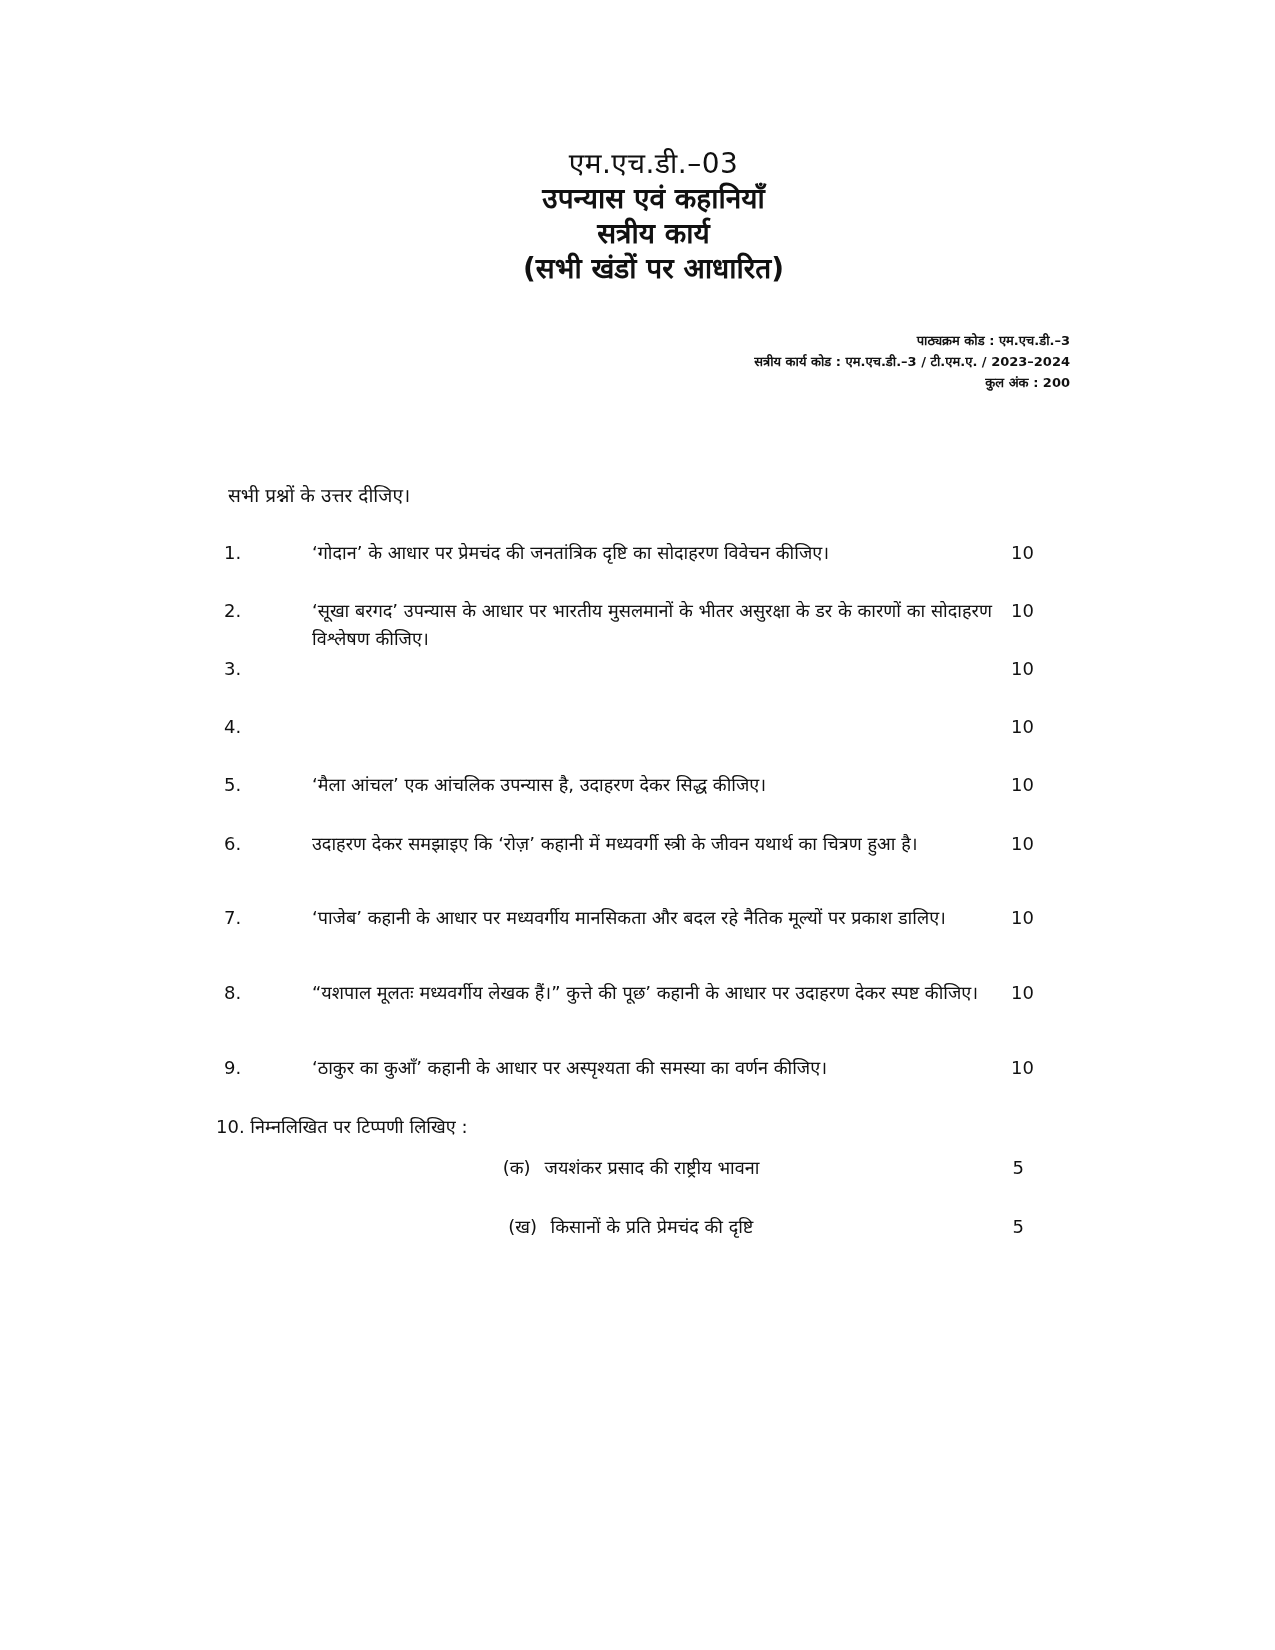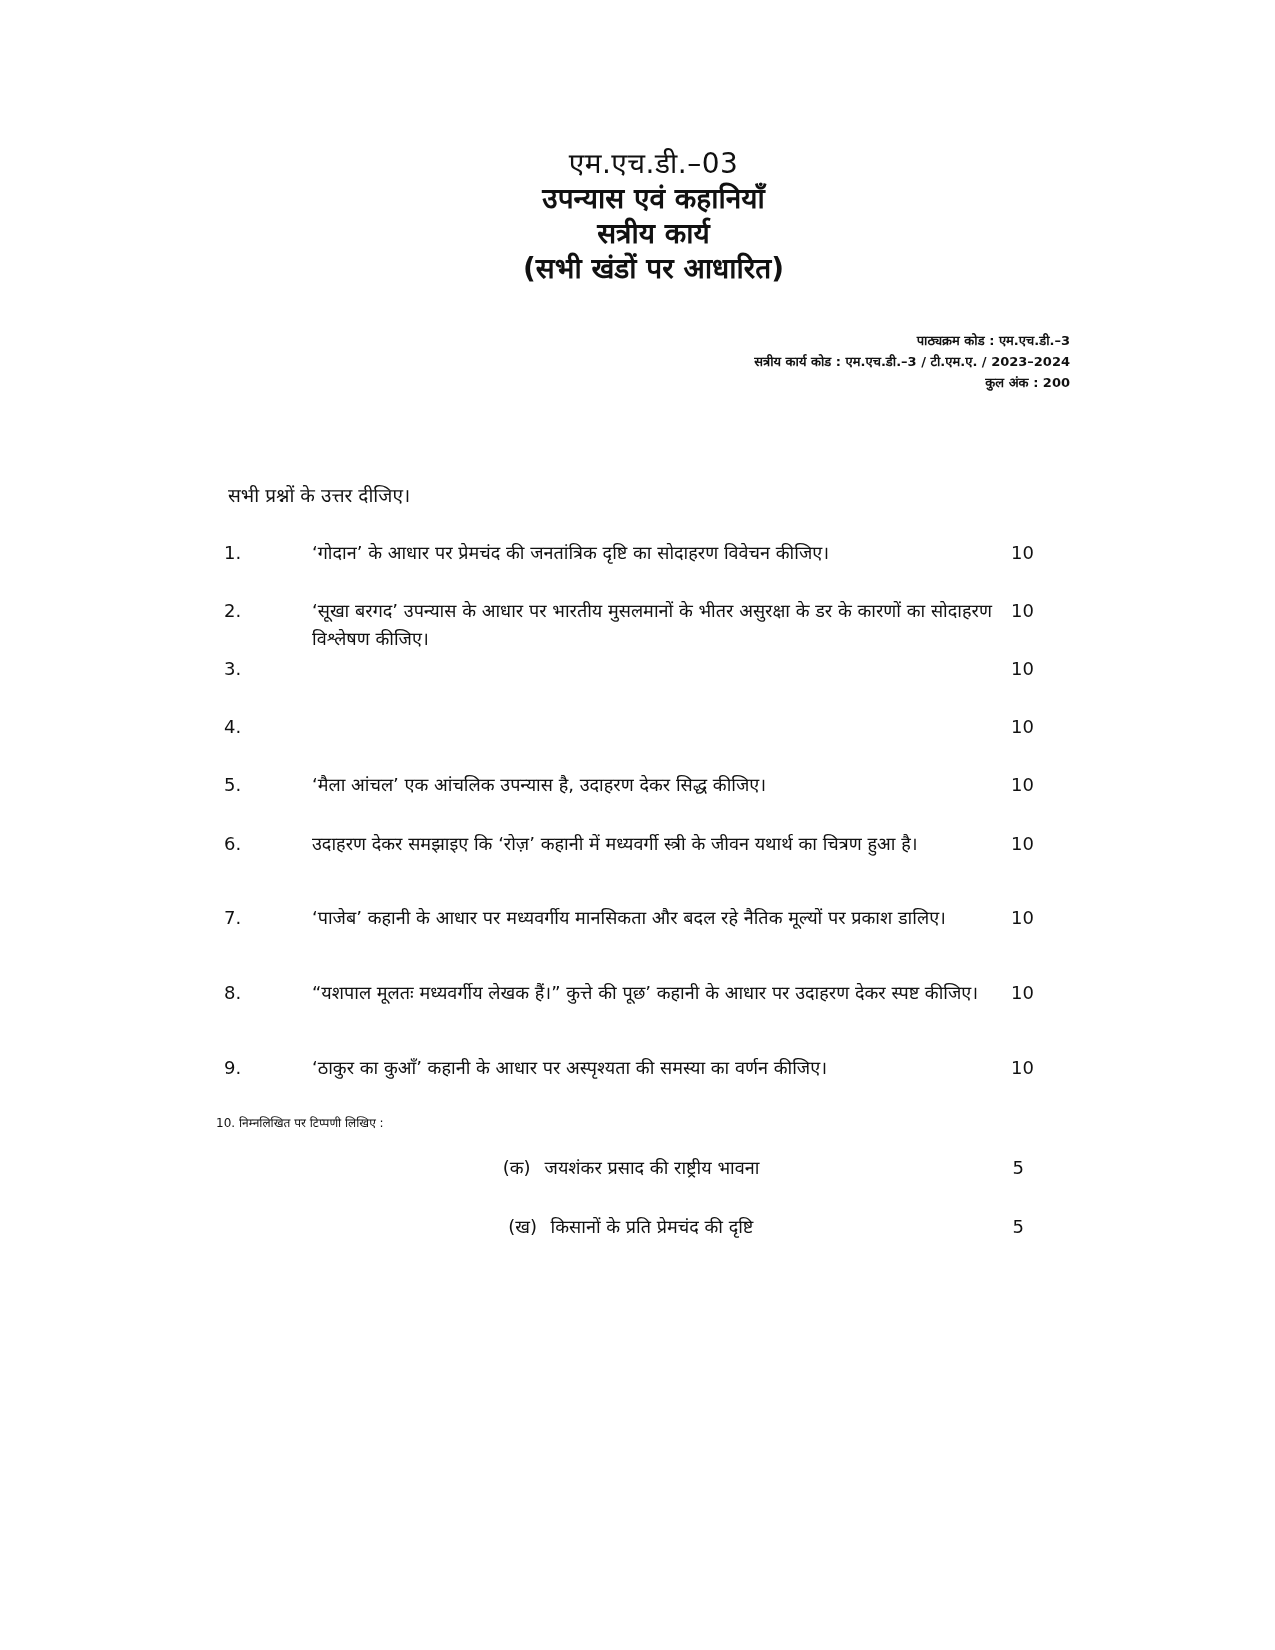--- a/index.html
+++ b/index.html
@@ -9,21 +9,21 @@
   .title-block .code { font-size:28px; font-weight:normal; letter-spacing:0.5px; }
   .meta { position:absolute; right:205px; top:330px; text-align:right; font-size:13px; font-weight:bold; line-height:21px; }
   .instr { position:absolute; left:228px; top:482px; font-size:19px; font-weight:normal;text-align:center; }
   .q { position:absolute; left:224px; width:810px; font-size:18px; line-height:28px; }
   .q .num { position:absolute; left:0; top:0; width:50px; }
   .q .text { margin-left:88px; width:680px; display:block; }
   .q .marks { position:absolute; right:0; top:0; width:30px; text-align:right; }
   .sub { position:absolute; left:224px; width:800px; font-size:18px; line-height:28px;text-align:center; }
   .sub .lbl { display:inline-block; width:56px; }
   .sub .marks { position:absolute; right:0; top:0; }
-  .q10 { position:absolute; left:216px; top:1114px; font-size:12px; }
+  .q10 { position:absolute; left:216px; top:1114px; font-size:18px; }
 </style>
 </head>
 <body>
 
 <div class="title-block">
   <div class="code">एम.एच.डी.–03</div>
   <div>उपन्यास एवं कहानियाँ</div>
   <div>सत्रीय कार्य</div>
   <div>(सभी खंडों पर आधारित)</div>
 </div>

